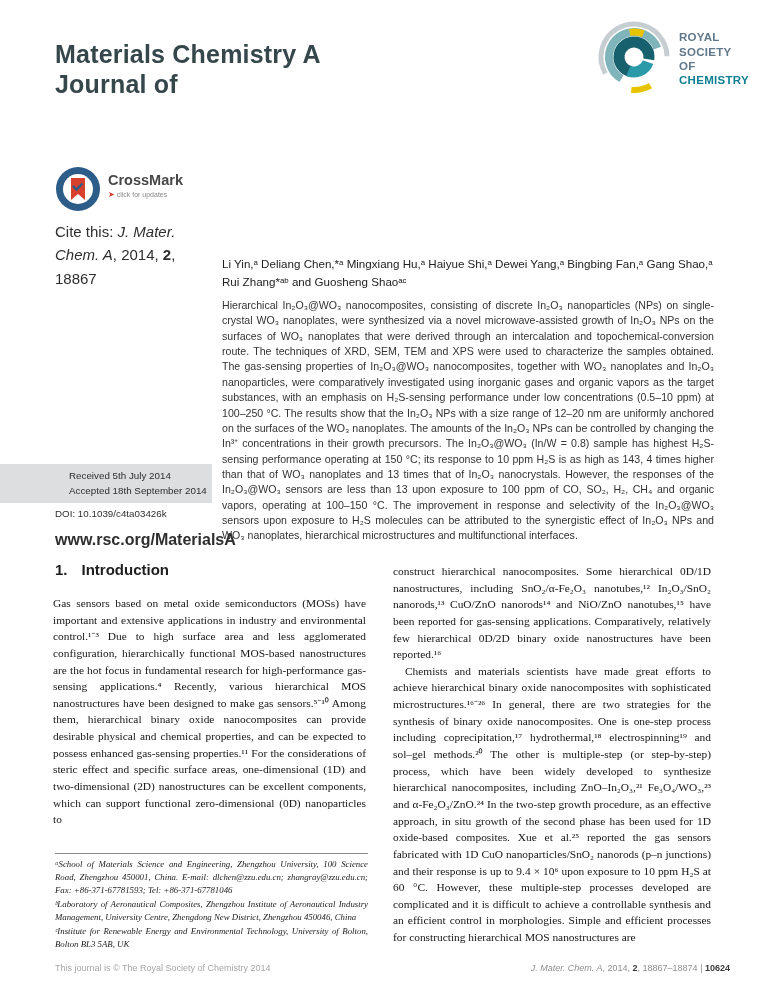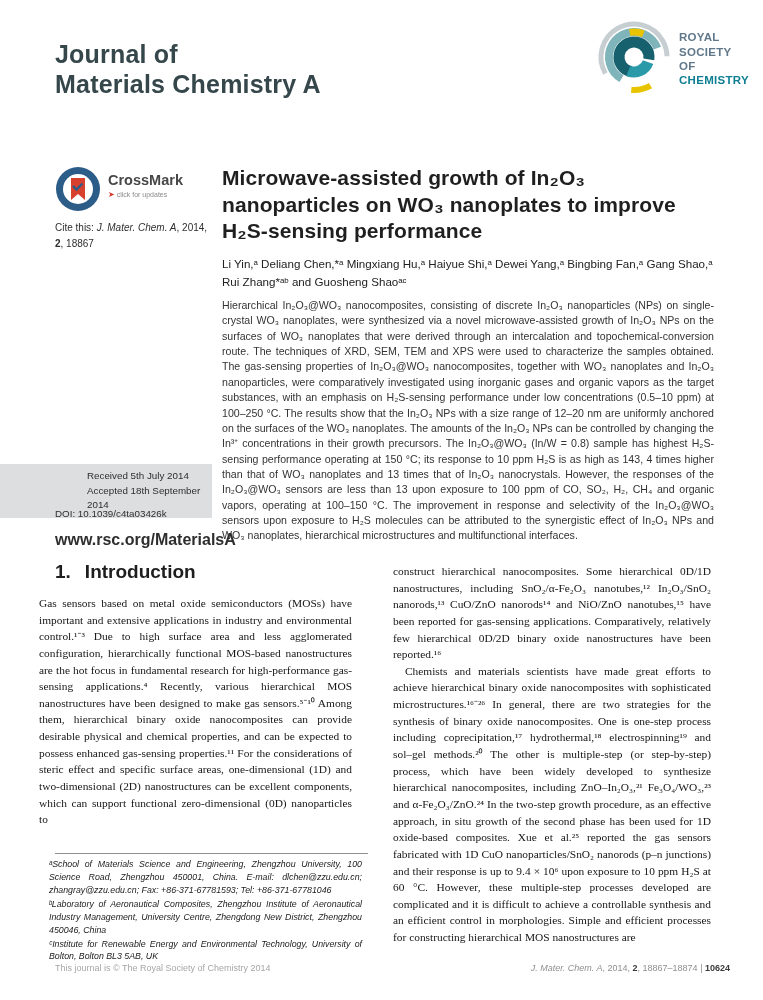--- a/index.html
+++ b/index.html
@@ -19,69 +19,69 @@
   
   .banner { position:absolute; left:55px; top:117px; width:657px; height:34px;
     background:#7e93a8; border-radius:3px; color:#ffffff; font-weight:bold;
     font-size:19px; line-height:34px; padding-left:18px; letter-spacing:0.5px; }
 
   
   .crossmark { position:absolute; left:55px; top:166px; width:160px; display:flex; align-items:flex-start; }
   .crossmark-label { margin-left:7px; margin-top:6px; font-size:14.5px; color:#474747; font-weight:bold; }
   .crossmark-sub { font-size:7px; color:#8a8a8a; font-weight:normal; margin-top:2px; }
   .crossmark-sub .flag { color:#d13a2a; font-size:8px; }
-  .cite-block { position:absolute; left:55px; top:220px; width:160px; font-size:10px; line-height:1.55; color:#2e2e2e; }
+  .cite-block { position:absolute; left:55px; top:220px; width:160px; font-size:15px; line-height:1.55; color:#2e2e2e; }
   .cite-block .jrnl { font-style:italic; }
   .cite-block .vol { font-weight:bold; }
 
   .received-box { position:absolute; left:0; top:464px; width:212px; background:#dcdedf;
-    padding:5px 0 5px 87px; font-size:9.8px; line-height:1.5; color:#2e2e2e; }
+    padding:5px 0 5px 69px; font-size:9.8px; line-height:1.5; color:#2e2e2e; }
   .doi-line { position:absolute; left:55px; top:508px; font-size:9.8px; color:#2e2e2e; }
   .web-line { position:absolute; left:55px; top:531px; font-size:16px; font-weight:bold; color:#2e2e2e; }
 
   
   .title { position:absolute; left:222px; top:165px; width:492px; font-size:21px;
     font-weight:bold; color:#1f1f1f; line-height:1.27; letter-spacing:0.1px; }
   .authors { position:absolute; left:222px; top:255px; width:492px; font-size:11.6px;
     line-height:1.55; color:#222; }
   .abstract { position:absolute; left:222px; top:298px; width:492px; font-size:10.6px;
     line-height:1.45; text-align:justify; color:#333; }
 
   
-  .section-head { position:absolute; left:55px; top:561px; font-size:19px; font-weight:bold; color:#1e1e1e; }
+  .section-head { position:absolute; left:55px; top:561px; font-size:15px; font-weight:bold; color:#1e1e1e; }
   .section-head .num { margin-right:14px; }
 
   
   .body-col { font-family:"Liberation Serif", serif; font-size:11.4px; line-height:1.46;
     text-align:justify; color:#151515; }
-  .col-left { position:absolute; left:39px; top:595px; width:313px; }
+  .col-left { position:absolute; left:53px; top:595px; width:313px; }
   .col-right { position:absolute; left:393px; top:563px; width:318px; }
   .col-right p.indent { text-indent:12px; }
 
   
   .footnote-rule { position:absolute; left:55px; top:853px; width:313px; border-top:1px solid #8f8f8f; }
-  .footnotes { position:absolute; left:49px; top:858px; width:313px;
-    font-family:Liberation Sans, sans-serif; font-style:italic; font-size:8.8px;
+  .footnotes { position:absolute; left:55px; top:858px; width:313px;
+    font-family:Liberation Serif, serif; font-style:italic; font-size:8.8px;
     line-height:1.47; color:#222; text-align:justify; }
   .footnotes p { margin-bottom:1px; }
 
   
   .footer-left { position:absolute; left:55px; top:963px; font-size:9px; color:#a6a6a6; }
   .footer-right { position:absolute; right:33px; top:963px; font-size:9px; color:#8f8f8f; }
   .footer-right .cit { font-style:italic; }
   .footer-right .pg { font-weight:bold; color:#3a3a3a; }
 </style>
 </head>
 <body>
 
 <div class="page">
 
   <div class="journal-name">
+    <div>Materials Chemistry A</div>
     <div>Journal of</div>
-    <div>Materials Chemistry A</div>
   </div>
 
   <div class="rsc-logo">
     <span>
       <svg width="82" height="82" viewBox="0 0 82 82">
         <g transform="translate(41,41)">
           <circle r="33" fill="none" stroke="#c6ced2" stroke-width="5" stroke-dasharray="120 88" transform="rotate(150)"></circle>
           <circle r="33" fill="none" stroke="#e8c400" stroke-width="6" stroke-dasharray="20 188" transform="rotate(60)"></circle>
           <circle r="25" fill="none" stroke="#7fb4ba" stroke-width="8" stroke-dasharray="95 62" transform="rotate(120)"></circle>
           <circle r="25" fill="none" stroke="#e8c400" stroke-width="7" stroke-dasharray="14 143" transform="rotate(260)"></circle>
@@ -116,21 +116,20 @@
     <span>Cite this: </span><span class="jrnl">J. Mater. Chem. A</span><span>, 2014, </span><span class="vol">2</span><span>, 18867</span>
   </div>
 
   <div class="received-box">
     <div>Received 5th July 2014</div>
     <div>Accepted 18th September 2014</div>
   </div>
   <div class="doi-line">DOI: 10.1039/c4ta03426k</div>
   <div class="web-line">www.rsc.org/MaterialsA</div>
 
-  <h1 class="title">Microwave-assisted growth of In₂O₃ nanoparticles on WO₃ nanoplates to improve H₂S-sensing performance</h1>
   <div class="authors">Li Yin,ᵃ Deliang Chen,*ᵃ Mingxiang Hu,ᵃ Haiyue Shi,ᵃ Dewei Yang,ᵃ Bingbing Fan,ᵃ Gang Shao,ᵃ Rui Zhang*ᵃᵇ and Guosheng Shaoᵃᶜ</div>
   <div class="abstract">Hierarchical In₂O₃@WO₃ nanocomposites, consisting of discrete In₂O₃ nanoparticles (NPs) on single-crystal WO₃ nanoplates, were synthesized via a novel microwave-assisted growth of In₂O₃ NPs on the surfaces of WO₃ nanoplates that were derived through an intercalation and topochemical-conversion route. The techniques of XRD, SEM, TEM and XPS were used to characterize the samples obtained. The gas-sensing properties of In₂O₃@WO₃ nanocomposites, together with WO₃ nanoplates and In₂O₃ nanoparticles, were comparatively investigated using inorganic gases and organic vapors as the target substances, with an emphasis on H₂S-sensing performance under low concentrations (0.5–10 ppm) at 100–250 °C. The results show that the In₂O₃ NPs with a size range of 12–20 nm are uniformly anchored on the surfaces of the WO₃ nanoplates. The amounts of the In₂O₃ NPs can be controlled by changing the In³⁺ concentrations in their growth precursors. The In₂O₃@WO₃ (In/W = 0.8) sample has highest H₂S-sensing performance operating at 150 °C; its response to 10 ppm H₂S is as high as 143, 4 times higher than that of WO₃ nanoplates and 13 times that of In₂O₃ nanocrystals. However, the responses of the In₂O₃@WO₃ sensors are less than 13 upon exposure to 100 ppm of CO, SO₂, H₂, CH₄ and organic vapors, operating at 100–150 °C. The improvement in response and selectivity of the In₂O₃@WO₃ sensors upon exposure to H₂S molecules can be attributed to the synergistic effect of In₂O₃ NPs and WO₃ nanoplates, hierarchical microstructures and multifunctional interfaces.</div>
 
   <div class="section-head">
     <span class="num">1.</span><span>Introduction</span>
   </div>
 
   <div class="body-col col-left">
     <p>Gas sensors based on metal oxide semiconductors (MOSs) have important and extensive applications in industry and environmental control.¹⁻³ Due to high surface area and less agglomerated configuration, hierarchically functional MOS-based nanostructures are the hot focus in fundamental research for high-performance gas-sensing applications.⁴ Recently, various hierarchical MOS nanostructures have been designed to make gas sensors.⁵⁻¹⁰ Among them, hierarchical binary oxide nanocomposites can provide desirable physical and chemical properties, and can be expected to possess enhanced gas-sensing properties.¹¹ For the considerations of steric effect and specific surface areas, one-dimensional (1D) and two-dimensional (2D) nanostructures can be excellent components, which can support functional zero-dimensional (0D) nanoparticles to</p>
   </div>

